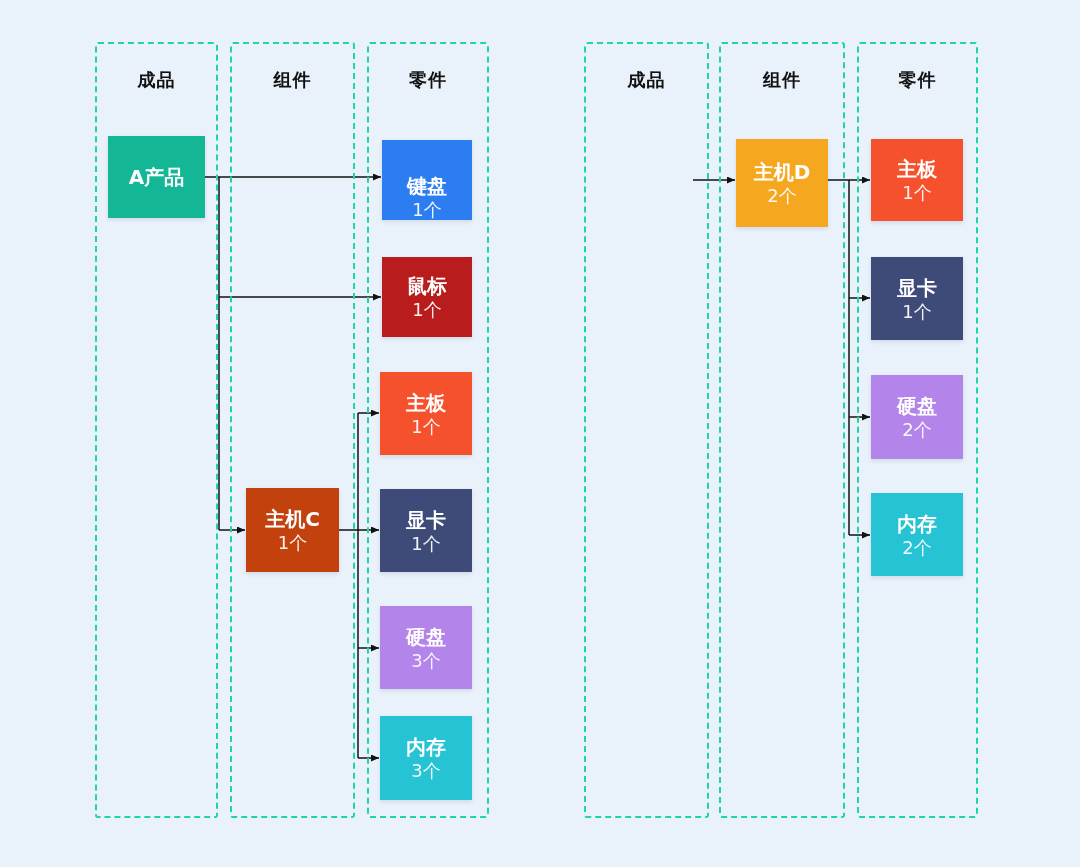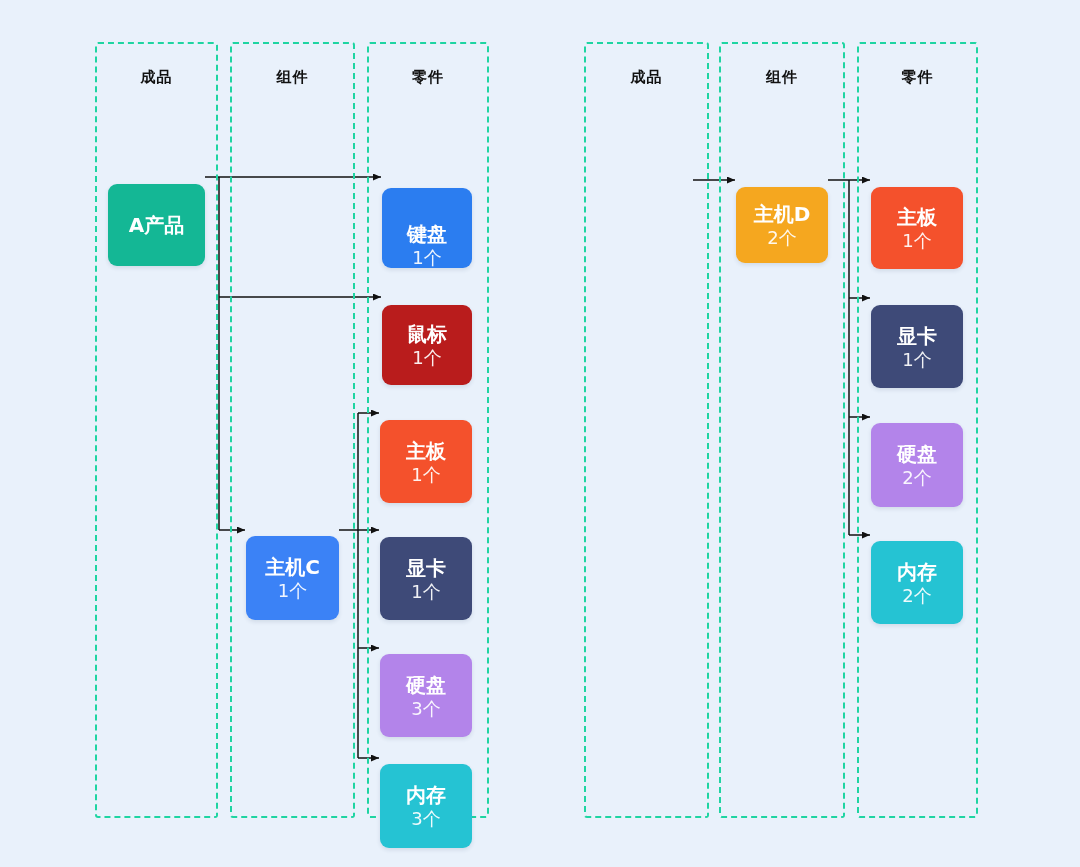--- a/index.html
+++ b/index.html
@@ -17,38 +17,37 @@
     position:absolute;
     top:42px;height:776px;
     border:2px dashed #1fd5a2;
     border-radius:3px;
     box-sizing:border-box;
   }
   .lane-title{
     position:absolute;
     top:24px;left:0;right:0;
     text-align:center;
-    font-size:15px;
+    font-size:18px;
     font-weight:700;
     color:#111;
     letter-spacing:1px;
   }
   .node{
     position:absolute;
-    border-radius:9px;
+    border-radius:0;
     display:flex;
     flex-direction:column;
     align-items:center;
     justify-content:center;
     gap:2px;
     color:#fff;
     box-sizing:border-box;
     box-shadow:0 2px 4px rgba(30,60,90,0.12);
     cursor:default;
-    margin-top:48px;
   }
   .node-label{
     font-size:20px;
     font-weight:700;
     line-height:1.2;
   }
   .node-qty{
     font-size:18px;
     font-weight:400;
     color:rgba(255,255,255,0.92);
@@ -143,27 +142,27 @@
   <div class="node" style="left: 380px; top: 606px; width: 92px; height: 83px; background: rgb(179, 132, 234);">
     <span class="node-label">硬盘</span>
     <span class="node-qty">3个</span>
   </div>
 
   <div class="node" style="left: 380px; top: 716px; width: 92px; height: 84px; background: rgb(37, 195, 211);">
     <span class="node-label">内存</span>
     <span class="node-qty">3个</span>
   </div>
 
-  <div class="node" style="left: 246px; top: 488px; width: 93px; height: 84px; background: #3b82f6;">
+  <div class="node" style="left: 246px; top: 488px; width: 93px; height: 84px; background: #c2410c;">
     <span class="node-label">主机C</span>
     <span class="node-qty">1个</span>
   </div>
 
 
-  <div class="node" style="left: 736px; top: 139px; width: 92px; height: 76px; background: rgb(245, 167, 31);">
+  <div class="node" style="left: 736px; top: 139px; width: 92px; height: 88px; background: rgb(245, 167, 31);">
     <span class="node-label">主机D</span>
     <span class="node-qty">2个</span>
   </div>
 
   <div class="node" style="left: 871px; top: 139px; width: 92px; height: 82px; background: rgb(244, 81, 44);">
     <span class="node-label">主板</span>
     <span class="node-qty">1个</span>
   </div>
 
   <div class="node" style="left: 871px; top: 257px; width: 92px; height: 83px; background: rgb(62, 74, 120);">

